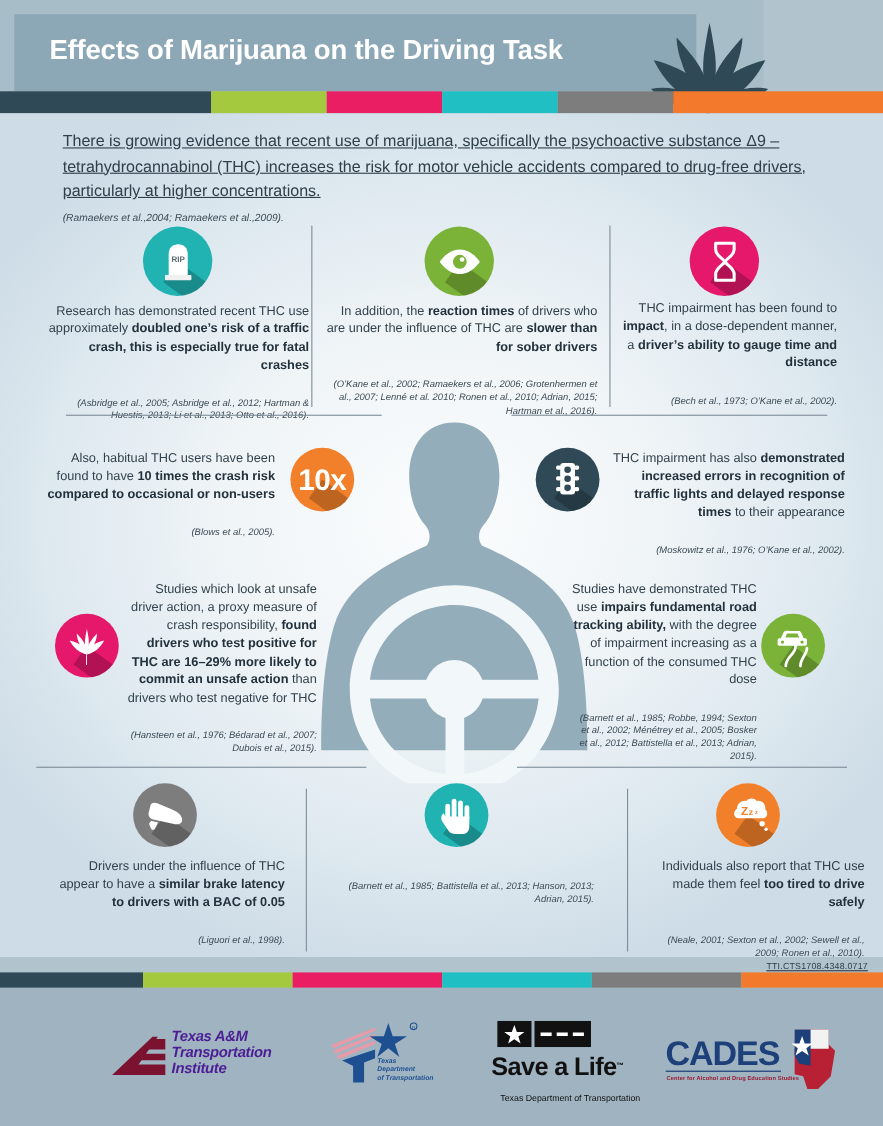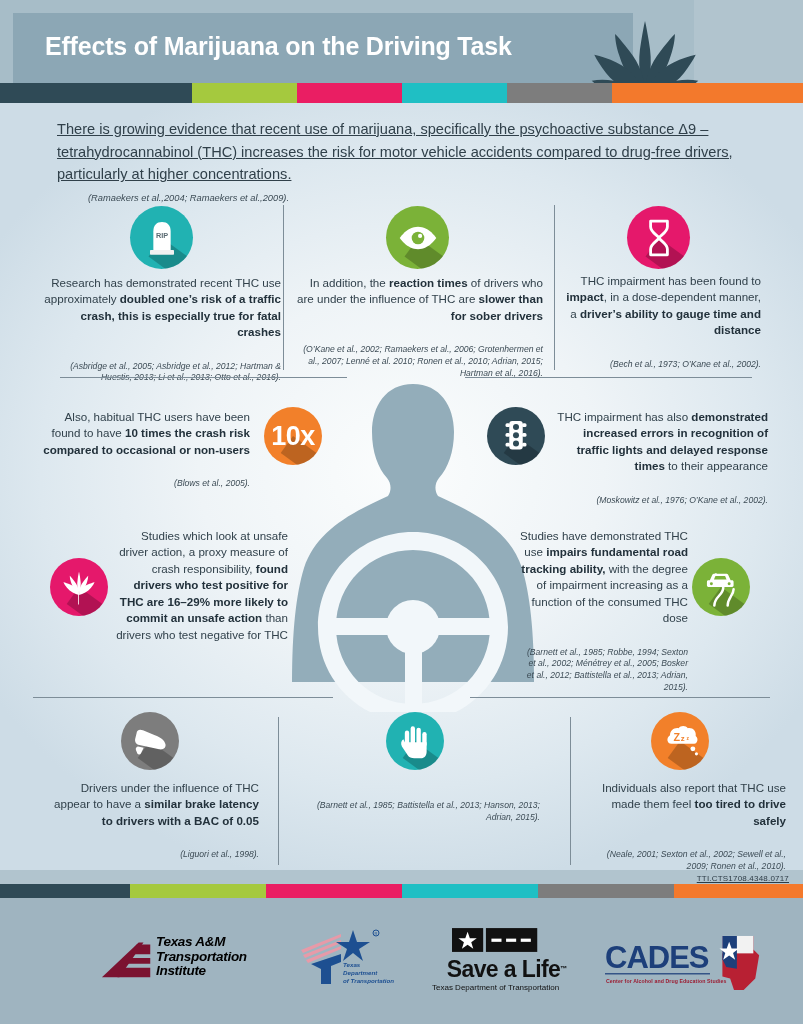--- a/index.html
+++ b/index.html
@@ -51,21 +51,21 @@
   }
 
   
   .intro {
     position: absolute; left: 57px; top: 118px; width: 690px;
   }
   .intro-text {
     font-size: 14.6px; line-height: 1.55; color: #30404a; text-decoration: underline;
   }
   .intro-cite {
-    margin-top: 7px; font-size: 9.3px; font-style: italic; color: #3c4b55; margin-left: 31px;
+    margin-top: 7px; font-size: 9.3px; font-style: italic; color: #3c4b55;
   }
 
   
   .hrule { position: absolute; height: 1px; background: #7d8d98; }
   .vrule { position: absolute; width: 1px; background: #7d8d98; }
 
   
   .fact { position: absolute; }
   .fact .body { font-size: 11.6px; line-height: 1.42; color: #31414b; }
   .fact .body b { font-weight: bold; color: #22313b; }
@@ -97,30 +97,30 @@
   .footbar {
     position: absolute; left: 0; top: 884px; width: 803px; height: 14px; display: flex;
   }
   .footbar .seg { height: 100%; }
   .footer-zone {
     position: absolute; left: 0; top: 898px; width: 803px; height: 126px;
     background: #9fb4c0;
   }
   .logo { position: absolute; }
   .logo-tti-txt {
-    font-size: 13.5px; font-weight: bold; font-style: italic; color: #000000;
+    font-size: 13.5px; font-weight: bold; font-style: italic; color: #4c1d95;
     line-height: 1.08; letter-spacing: -0.3px;
   }
   .logo-txdot-txt {
     font-size: 6.2px; font-weight: bold; font-style: italic; color: #1d4f91;
     line-height: 1.25;
   }
   .sal-main { font-size: 23px; font-weight: bold; color: #111; letter-spacing: -0.6px; }
   .sal-tm { font-size: 7px; vertical-align: super; font-weight: bold; }
-  .sal-sub { font-size: 8px; color: #111; text-align: left; margin-top: 1px; }
+  .sal-sub { font-size: 8px; color: #111; text-align: right; margin-top: 12px; }
   .cades-main { font-size: 31px; font-weight: bold; color: #1d3f7a; letter-spacing: -1px; }
   .cades-sub { font-size: 5.2px; font-weight: bold; color: #9b1b30; letter-spacing: 0.1px; }
 </style>
 </head>
 <body>
 
 <div id="page">
 
   <div class="header-zone">
     <div class="header-band"></div>
@@ -260,20 +260,21 @@
         <path d="M50 68 C46 58 44 44 47 28 C48 22 49 16 50 12 C51 16 52 22 53 28 C56 44 54 58 50 68 Z"></path>
         <path d="M50 68 C42 62 34 52 30 38 C28 32 27 26 27 22 C30 25 34 30 38 35 C46 45 50 56 50 68 Z"></path>
         <path d="M50 68 C58 62 66 52 70 38 C72 32 73 26 73 22 C70 25 66 30 62 35 C54 45 50 56 50 68 Z"></path>
         <path d="M50 70 C40 68 28 62 20 52 C16 47 13 42 11 38 C16 39 22 41 28 44 C39 49 47 59 50 70 Z"></path>
         <path d="M50 70 C60 68 72 62 80 52 C84 47 87 42 89 38 C84 39 78 41 72 44 C61 49 53 59 50 70 Z"></path>
       </g>
     </svg>
   </div>
   <div class="fact ctr" style="left:110px;top:528px;width:178px;">
     <div class="body">Studies which look at unsafe driver action, a proxy measure of crash responsibility, <b>found drivers who test positive for THC are 16–29% more likely to commit an unsafe action</b> than drivers who test negative for THC</div>
+    <div class="cite">(Hansteen et al., 1976; Bédarad et al., 2007; Dubois et al., 2015).</div>
   </div>
 
   <div class="circ" style="left:692px;top:558px;width:58px;height:58px;background:#7bb238">
     <div class="shadow"></div>
     <svg class="glyph" viewBox="0 0 54 54" width="40" height="40">
       <g fill="none" stroke="#fff" stroke-width="3.4" stroke-linecap="round">
         <path d="M18 52 C18 40 30 38 30 28 C30 20 20 18 20 10"></path>
         <path d="M36 52 C36 42 44 38 44 30"></path>
       </g>
       <g fill="#fff">

